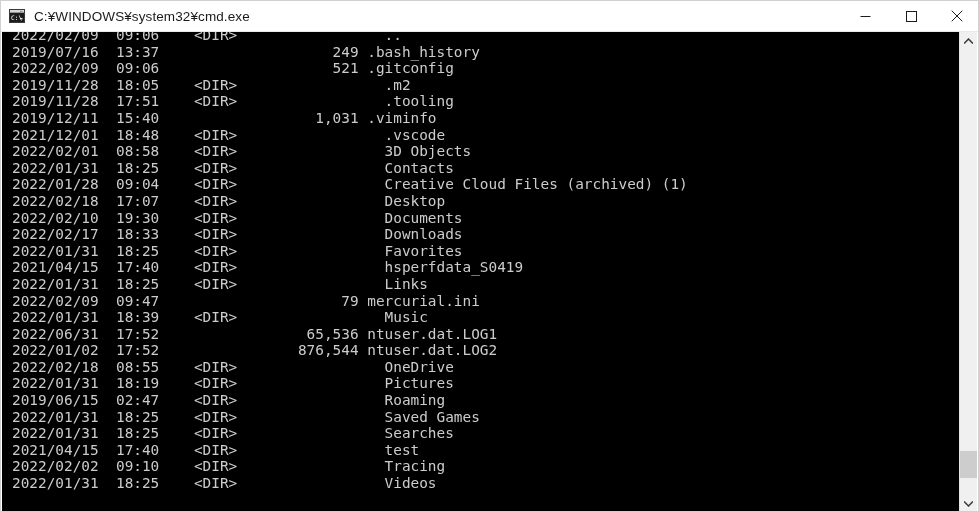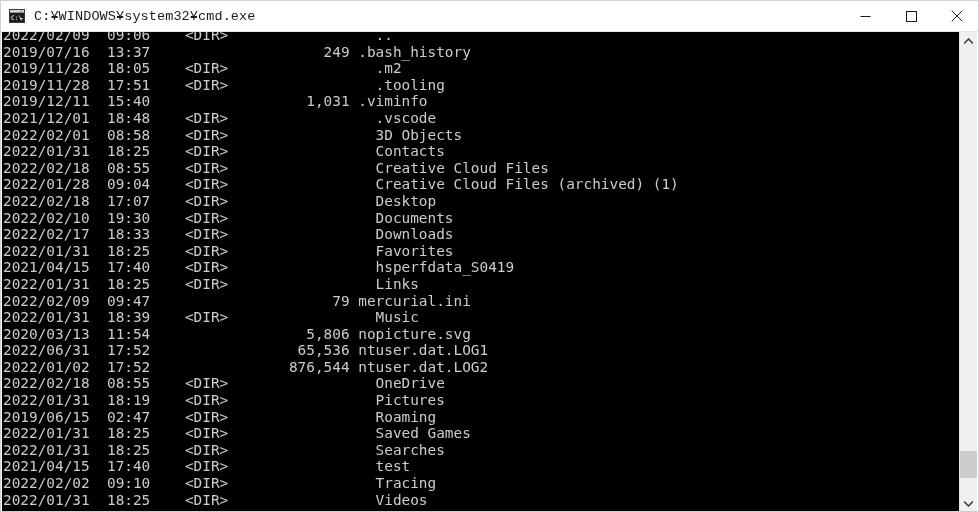--- a/index.html
+++ b/index.html
@@ -40,21 +40,21 @@
     width: 16px;
     height: 16px;
     margin-left: 8px;
     margin-right: 9px;
     flex: 0 0 auto;
     position: relative;
   }
   .app-icon svg { display: block; }
 
   .title-text {
-    font-family: Liberation Mono, monospace;
+    font-family: Liberation Sans, sans-serif;
     font-size: 13.5px;
     color: #1b1b1b;
     white-space: pre;
     letter-spacing: 0.1px;
     flex: 1 1 auto;
     overflow: hidden;
   }
 
   .caption-buttons {
     display: flex;
@@ -90,21 +90,21 @@
     width: 959px;
   }
   .console-line {
     font-family: "DejaVu Sans Mono", "Liberation Mono", monospace;
     font-size: 14.4px;
     line-height: 16.6px;
     color: #cccccc;
     white-space: pre;
     letter-spacing: 0px;
     height: 16.6px;
-    padding-left: 1px;
+    padding-left: 10px;
   }
 
   
   .scrollbar {
     position: absolute;
     right: 1px;
     top: 31px;
     width: 18px;
     height: 480px;
     background: #f0f0f0;
@@ -177,37 +177,36 @@
           <line x1="11.3" y1="0.7" x2="0.7" y2="11.3" stroke="#1b1b1b" stroke-width="1"></line>
         </svg>
       </button>
     </div>
   </div>
 
   <div class="console-area">
     <div class="console-inner" id="console-inner">
         <div class="console-line">2022/02/09  09:06    &lt;DIR&gt;                 ..</div>
         <div class="console-line">2019/07/16  13:37                    249 .bash_history</div>
+        <div class="console-line">2022/02/09  09:06                    521 .gitconfig</div>
         <div class="console-line">2019/11/28  18:05    &lt;DIR&gt;                 .m2</div>
         <div class="console-line">2019/11/28  17:51    &lt;DIR&gt;                 .tooling</div>
         <div class="console-line">2019/12/11  15:40                  1,031 .viminfo</div>
         <div class="console-line">2021/12/01  18:48    &lt;DIR&gt;                 .vscode</div>
         <div class="console-line">2022/02/01  08:58    &lt;DIR&gt;                 3D Objects</div>
         <div class="console-line">2022/01/31  18:25    &lt;DIR&gt;                 Contacts</div>
-        <div class="console-line">2022/02/18  08:55    &lt;DIR&gt;                 Creative Cloud Files</div>
         <div class="console-line">2022/01/28  09:04    &lt;DIR&gt;                 Creative Cloud Files (archived) (1)</div>
         <div class="console-line">2022/02/18  17:07    &lt;DIR&gt;                 Desktop</div>
         <div class="console-line">2022/02/10  19:30    &lt;DIR&gt;                 Documents</div>
         <div class="console-line">2022/02/17  18:33    &lt;DIR&gt;                 Downloads</div>
         <div class="console-line">2022/01/31  18:25    &lt;DIR&gt;                 Favorites</div>
         <div class="console-line">2021/04/15  17:40    &lt;DIR&gt;                 hsperfdata_S0419</div>
         <div class="console-line">2022/01/31  18:25    &lt;DIR&gt;                 Links</div>
         <div class="console-line">2022/02/09  09:47                     79 mercurial.ini</div>
         <div class="console-line">2022/01/31  18:39    &lt;DIR&gt;                 Music</div>
-        <div class="console-line">2020/03/13  11:54                  5,806 nopicture.svg</div>
         <div class="console-line">2022/06/31  17:52                 65,536 ntuser.dat.LOG1</div>
         <div class="console-line">2022/01/02  17:52                876,544 ntuser.dat.LOG2</div>
         <div class="console-line">2022/02/18  08:55    &lt;DIR&gt;                 OneDrive</div>
         <div class="console-line">2022/01/31  18:19    &lt;DIR&gt;                 Pictures</div>
         <div class="console-line">2019/06/15  02:47    &lt;DIR&gt;                 Roaming</div>
         <div class="console-line">2022/01/31  18:25    &lt;DIR&gt;                 Saved Games</div>
         <div class="console-line">2022/01/31  18:25    &lt;DIR&gt;                 Searches</div>
         <div class="console-line">2021/04/15  17:40    &lt;DIR&gt;                 test</div>
         <div class="console-line">2022/02/02  09:10    &lt;DIR&gt;                 Tracing</div>
         <div class="console-line">2022/01/31  18:25    &lt;DIR&gt;                 Videos</div>

